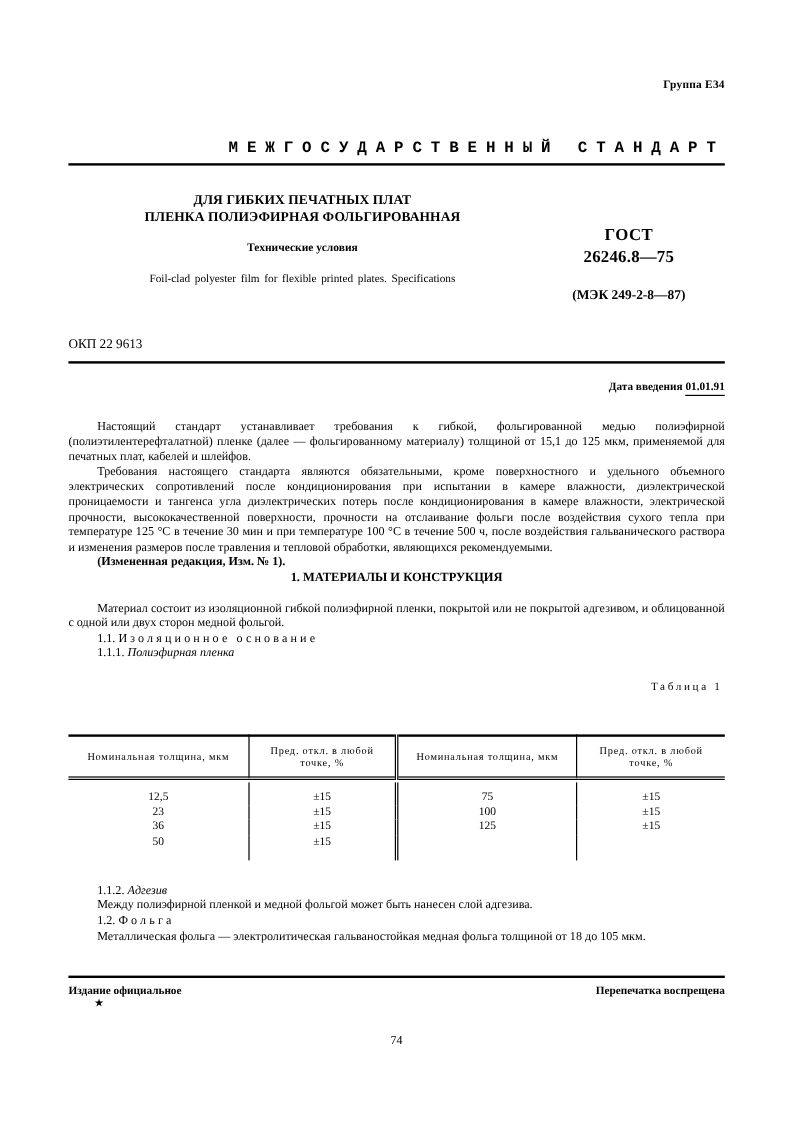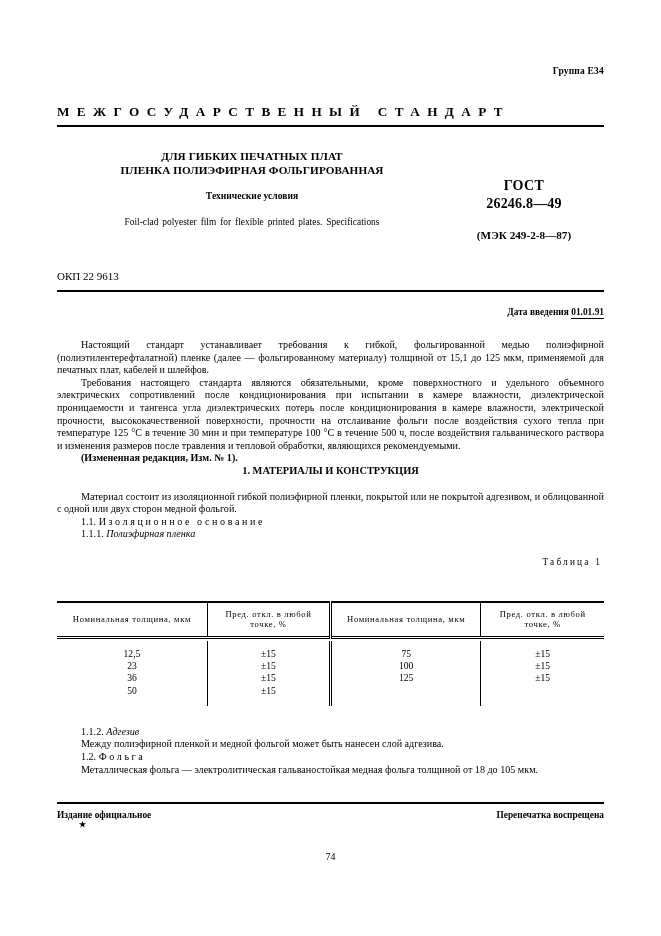--- a/index.html
+++ b/index.html
@@ -28,26 +28,27 @@
 
   
   .group-code {
     text-align: right;
     font-size: 9.5px;
     font-weight: bold;
     letter-spacing: 0.2px;
     margin-top: 66px;
   }
   .mgs-title {
-    text-align: left;
+    text-align: right;
     font-size: 13.2px;
     font-weight: bold;
     letter-spacing: 7.4px;
-    margin-top: 28px;
+    margin-top: 40px;
     white-space: nowrap;
+    font-family: Liberation Mono, monospace;
   }
   .rule-thick {
     border-top: 2.2px solid #000;
     margin-top: 5px;
   }
 
   
   .title-block {
     position: relative;
     margin-top: 23px;
@@ -259,21 +260,21 @@
       <div class="title-left">
         <div class="doc-title">
           <div>ДЛЯ ГИБКИХ ПЕЧАТНЫХ ПЛАТ</div>
           <div>ПЛЕНКА ПОЛИЭФИРНАЯ ФОЛЬГИРОВАННАЯ</div>
         </div>
         <div class="doc-subtitle">Технические условия</div>
         <div class="doc-en">Foil-clad polyester film for flexible printed plates. Specifications</div>
       </div>
       <div class="gost-block">
         <div class="gost-word">ГОСТ</div>
-        <div class="gost-num">26246.8—49</div>
+        <div class="gost-num">26246.8—75</div>
         <div class="gost-iec">(МЭК 249-2-8—87)</div>
       </div>
     </div>
 
     <div class="okp">ОКП 22 9613</div>
     <div class="okp-rule"></div>
 
     <div class="date-line">
       <span>Дата введения</span>
       <span class="dv">01.01.91</span>

